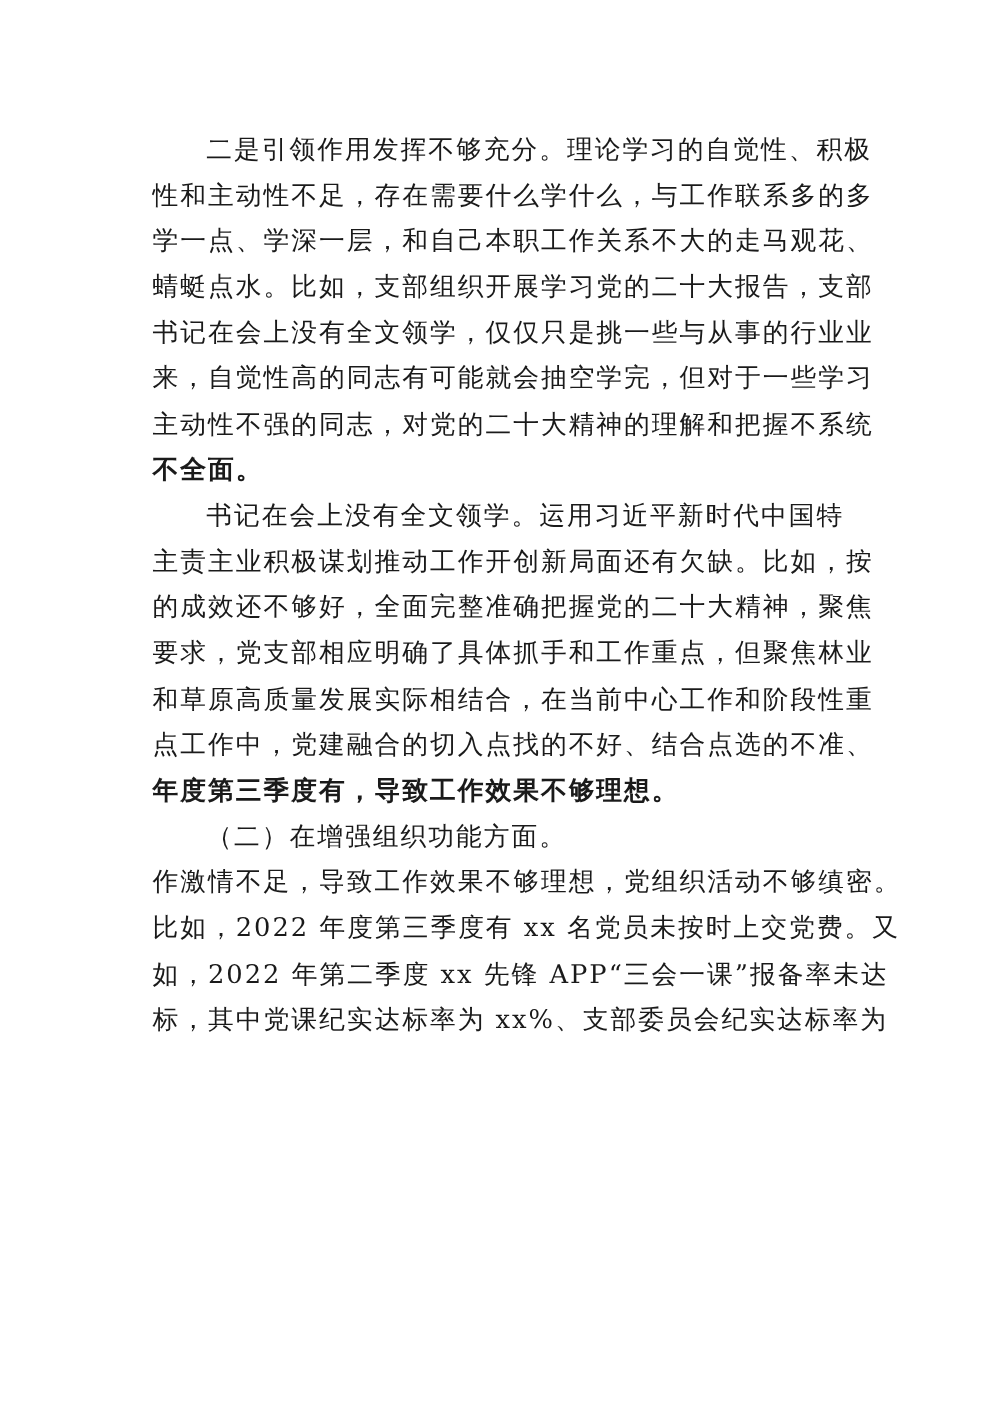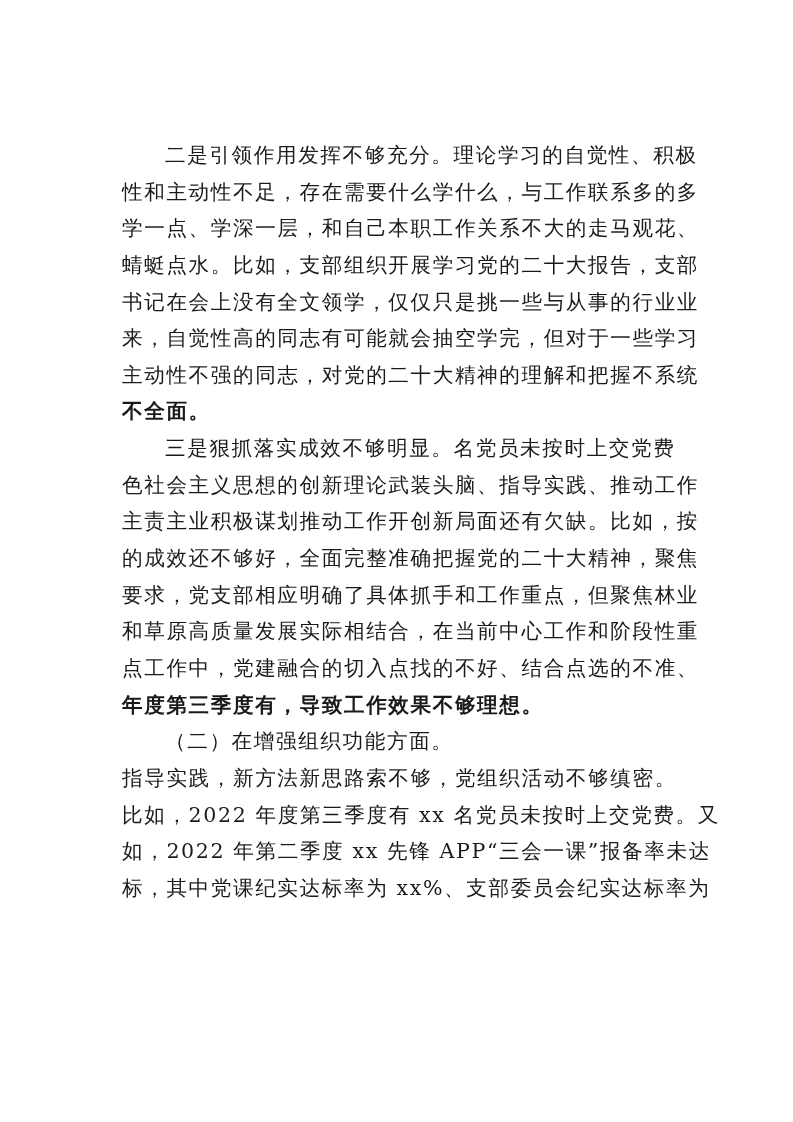--- a/index.html
+++ b/index.html
@@ -13,21 +13,20 @@
       position: relative;
       overflow: hidden;
       font-family: "DejaVu Serif", "Liberation Serif", serif;
       color: #1a1a1a;
     }
     .page {
       position: absolute;
       left: 122px;
       top: 101px;
       width: 549px;
-      margin-top: 36px;
     }
     .line {
       height: 36.65px;
       line-height: 36.65px;
       font-size: 20.6px;
       white-space: nowrap;
       letter-spacing: 1.6px;
       text-align: justify;
       text-align-last: justify;
       overflow: visible;
@@ -55,34 +54,33 @@
     <div class="line">性和主动性不足，存在需要什么学什么，与工作联系多的多</div>
     <div class="line">学一点、学深一层，和自己本职工作关系不大的走马观花、</div>
     <div class="line">蜻蜓点水。比如，支部组织开展学习党的二十大报告，支部</div>
     <div class="line">书记在会上没有全文领学，仅仅只是挑一些与从事的行业业</div>
     <div class="line">来，自觉性高的同志有可能就会抽空学完，但对于一些学习</div>
     <div class="line">主动性不强的同志，对党的二十大精神的理解和把握不系统</div>
     <div class="line last">不全面。</div>
   </div>
 
   <div>
-    <div class="line indent">三是狠抓落实成效不够明显。名党员未按时上交党费</div>
-    <div class="line">色社会主义思想的创新理论武装头脑、指导实践、推动工作</div>
+    <div class="line indent">书记在会上没有全文领学。运用习近平新时代中国特</div>
     <div class="line">主责主业积极谋划推动工作开创新局面还有欠缺。比如，按</div>
     <div class="line">的成效还不够好，全面完整准确把握党的二十大精神，聚焦</div>
     <div class="line">要求，党支部相应明确了具体抓手和工作重点，但聚焦林业</div>
     <div class="line">和草原高质量发展实际相结合，在当前中心工作和阶段性重</div>
     <div class="line">点工作中，党建融合的切入点找的不好、结合点选的不准、</div>
     <div class="line last">年度第三季度有，导致工作效果不够理想。</div>
   </div>
 
   <div>
     <div class="line heading">（二）在增强组织功能方面。</div>
   </div>
 
   <div>
-    <div class="line">指导实践，新方法新思路索不够，党组织活动不够缜密。</div>
+    <div class="line">作激情不足，导致工作效果不够理想，党组织活动不够缜密。</div>
     <div class="line">比如，2022 年度第三季度有 xx 名党员未按时上交党费。又</div>
     <div class="line">如，2022 年第二季度 xx 先锋 APP“三会一课”报备率未达</div>
     <div class="line">标，其中党课纪实达标率为 xx%、支部委员会纪实达标率为</div>
   </div>
 
 </div>
 
 </body></html>

